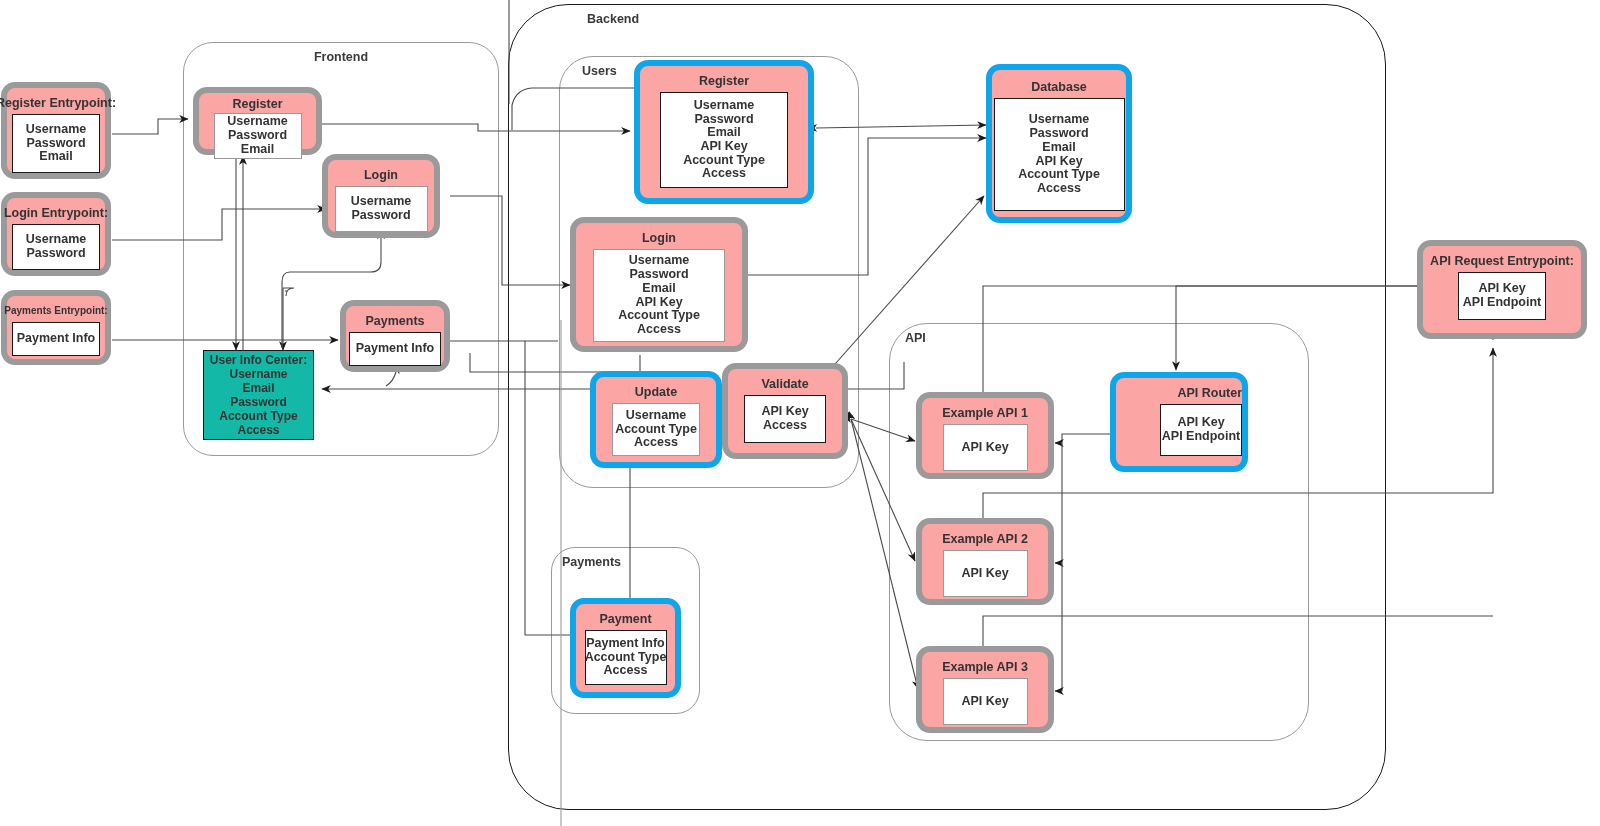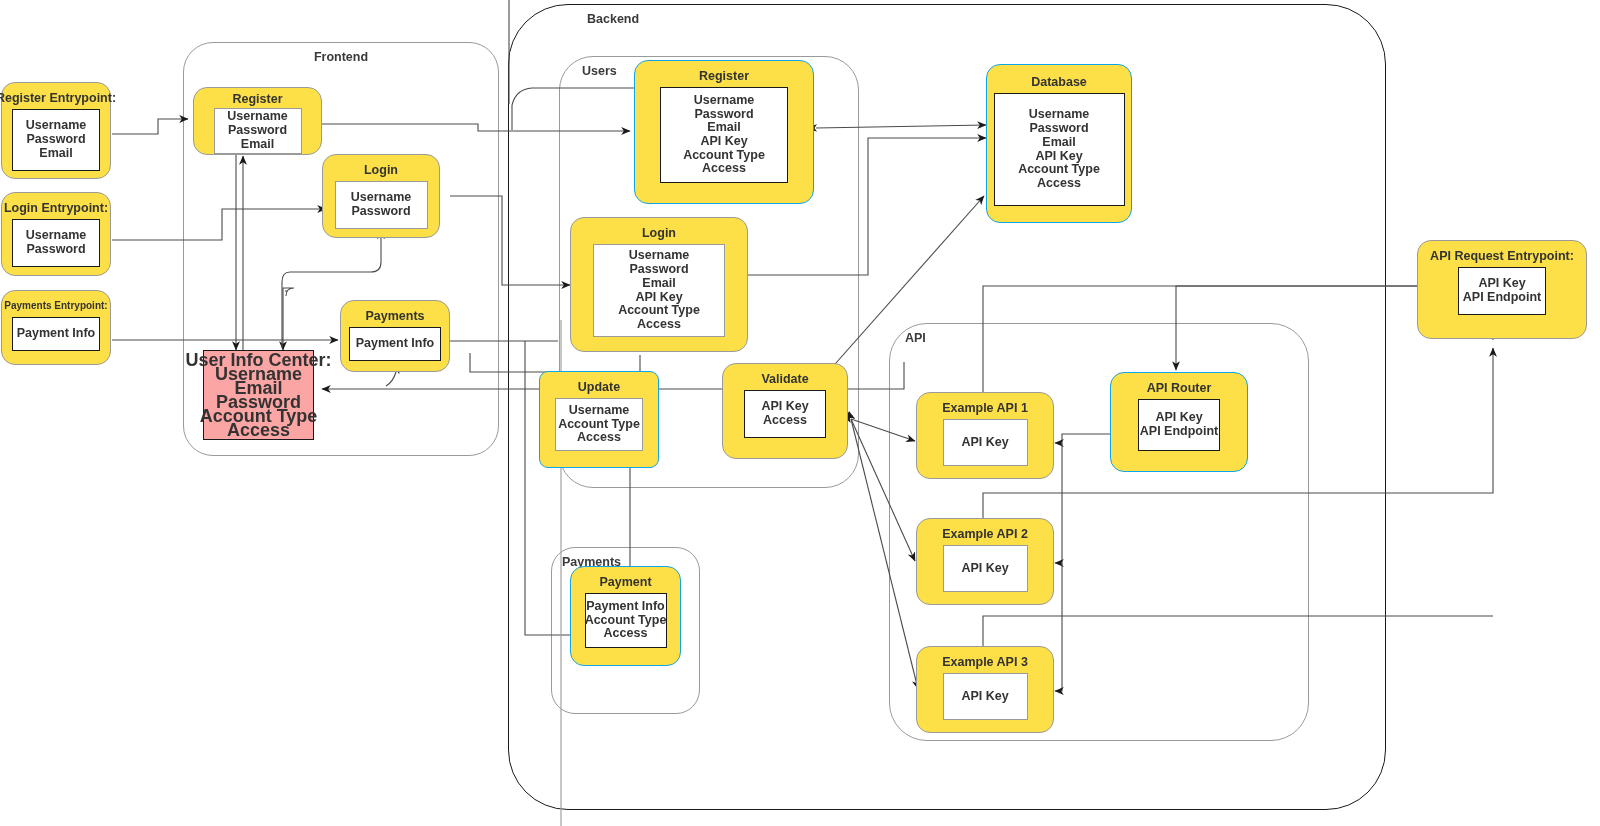--- a/index.html
+++ b/index.html
@@ -47,23 +47,23 @@
     white-space: nowrap;
   }
   .group > .group-label.left {
     text-align: left;
     padding-left: 22px;
     width: auto;
   }
   
   .node {
     position: absolute;
-    border: 1px solid #0ea5e9;
+    border: 6px solid #0ea5e9;
     border-radius: 14px;
-    background: #fde047;
+    background: #fca5a5;
     box-sizing: border-box;
     display: flex;
     flex-direction: column;
     align-items: center;
   }
   .node.gray {
     border-color: #9a9a9a;
   }
   .node > .node-title {
     font-size: 12.5px;
@@ -89,23 +89,23 @@
     align-items: center;
   }
   .node > .fields.gray {
     border-color: #9a9a9a;
   }
   .node > .fields .fline { white-space: nowrap; display: block; }
   
   .rectnode {
     position: absolute;
     border: 1px solid #1a1a1a;
-    background: #fca5a5;
+    background: #14b8a6;
     box-sizing: border-box;
-    font-size: 18px;
+    font-size: 12px;
     color: #333333;
     text-align: center;
     line-height: 14px;
     display: flex;
     flex-direction: column;
     justify-content: center;
     align-items: center;
   }
   .rectnode .fline { white-space: nowrap; display: block; }
 </style>
@@ -285,38 +285,38 @@
     <div class="fields gray" style="width:132px; height:93px;">
       <span class="fline">Username</span>
       <span class="fline">Password</span>
       <span class="fline">Email</span>
       <span class="fline">API Key</span>
       <span class="fline">Account Type</span>
       <span class="fline">Access</span>
     </div>
   </div>
 
-  <div class="node" style="left:539px; top:371px; width:120px; height:97px;border-radius:9px;">
+  <div class="node" style="left:590px; top:371px; width:132px; height:97px;">
     <div class="node-title">Update</div>
     <div class="fields gray" style="width:88px; height:53px;">
       <span class="fline">Username</span>
       <span class="fline">Account Type</span>
       <span class="fline">Access</span>
     </div>
   </div>
 
   <div class="node gray" style="left:722px; top:363px; width:126px; height:96px;">
     <div class="node-title">Validate</div>
     <div class="fields" style="width:82px; height:48px;">
       <span class="fline">API Key</span>
       <span class="fline">Access</span>
     </div>
   </div>
 
-  <div class="node" style="left:570px; top:566px; width:111px; height:100px;">
+  <div class="node" style="left:570px; top:598px; width:111px; height:100px;">
     <div class="node-title">Payment</div>
     <div class="fields" style="width:82px; height:55px;">
       <span class="fline">Payment Info</span>
       <span class="fline">Account Type</span>
       <span class="fline">Access</span>
     </div>
   </div>
 
   <div class="node" style="left:986px; top:64px; width:146px; height:159px;">
     <div class="node-title" style="margin-top:10px;">Database</div>
@@ -344,21 +344,21 @@
     </div>
   </div>
 
   <div class="node gray" style="left:916px; top:646px; width:138px; height:87px;">
     <div class="node-title">Example API 3</div>
     <div class="fields gray" style="width:85px; height:47px;">
       <span class="fline">API Key</span>
     </div>
   </div>
 
-  <div class="node" style="left:1110px; top:372px; width:138px; height:100px;">
+  <div class="node" style="left:1110px; top:372px; width:138px; height:100px;align-items:flex-end;">
     <div class="node-title">API Router</div>
     <div class="fields" style="width:82px; height:52px;">
       <span class="fline">API Key</span>
       <span class="fline">API Endpoint</span>
     </div>
   </div>
 
 </div>
 
 </body></html>

